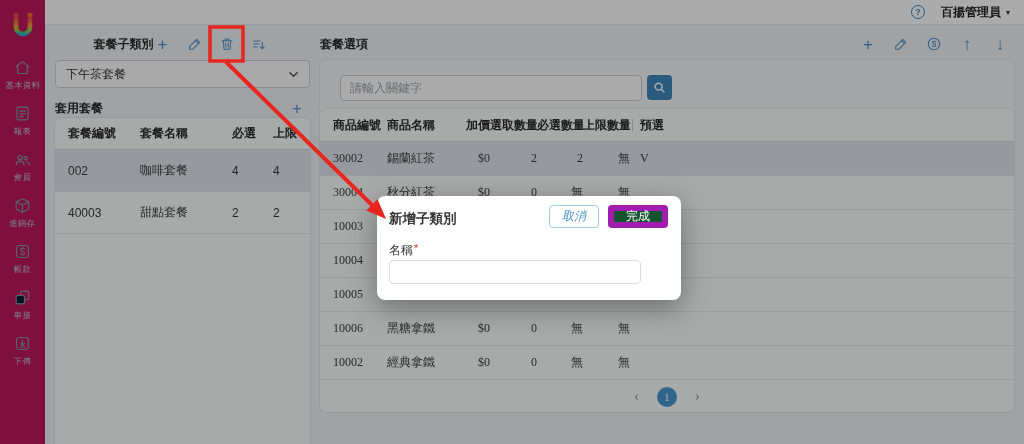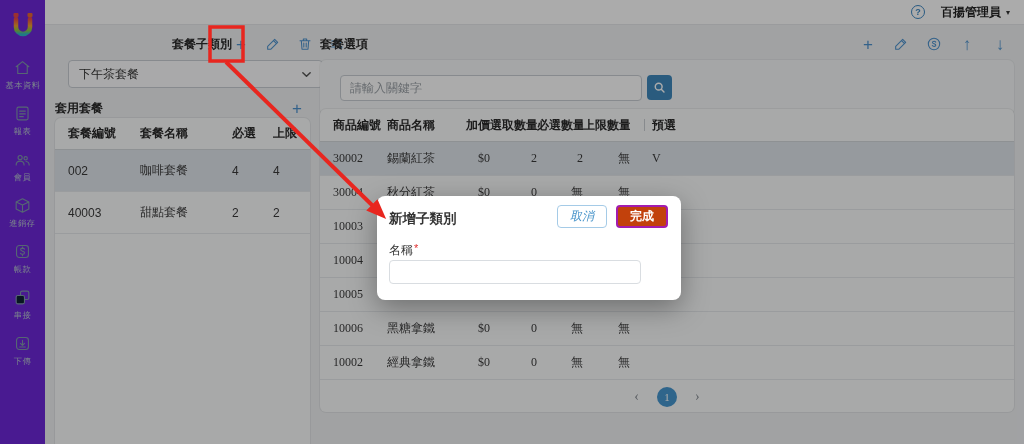--- a/index.html
+++ b/index.html
@@ -1,43 +1,43 @@
 <!DOCTYPE html>
 <html><head>
 <meta charset="utf-8">
 <style>
   * { margin:0; padding:0; box-sizing:border-box; }
   body { font-family:"Liberation Sans","DejaVu Sans",sans-serif; background:#444; }
   .app { position:relative; width:1024px; height:444px; background:#f0f2f4; overflow:hidden; }
 
   
-  .sidebar { position:absolute; left:0; top:0; width:45px; height:444px; background:#6d28d9; z-index:1; }
+  .sidebar { position:absolute; left:0; top:0; width:45px; height:444px; background:#be185d; z-index:1; }
   .logo { display:block; margin:10px auto 0; width:26px; height:30px; }
   .nav { position:absolute; top:56px; left:0; width:45px; display:flex; flex-direction:column; gap:8px; }
   .nav-item { display:flex; flex-direction:column; align-items:center; gap:2px; cursor:pointer; padding:2px 0; }
   .nav-item svg { width:19px; height:19px; stroke:#8099ac; fill:none; stroke-width:1.4; stroke-linecap:round; stroke-linejoin:round; }
   .nav-label { font-size:9px; color:#b7c4d0; letter-spacing:0.5px; white-space:nowrap; transform:scale(0.92); }
 
   
   .topbar { position:absolute; left:45px; top:0; width:979px; height:25px; background:#ffffff; border-bottom:1px solid #e6e8ea; display:flex; align-items:center; justify-content:flex-end; gap:16px; padding-right:14px; z-index:2; }
   .help-badge { width:14px; height:14px; border:1.6px solid #3d87c2; border-radius:50%; color:#3d87c2; font-size:9px; font-weight:bold; display:flex; align-items:center; justify-content:center; cursor:pointer; }
   .account { display:flex; align-items:center; gap:5px; font-size:12px; color:#222; font-weight:600; cursor:pointer; }
   .caret { font-size:8px; color:#333; }
 
   
   .content { position:absolute; left:45px; top:25px; width:979px; height:419px; background:#f0f2f4; z-index:2; }
   .panel-title { font-size:12px; font-weight:bold; color:#2a2a2a; }
   .action-icons { display:flex; align-items:center; gap:14px; }
   .aicon { color:#4e93ce; cursor:pointer; display:flex; align-items:center; justify-content:center; width:18px; height:18px; font-size:17px; font-weight:300; line-height:1; }
   .aicon svg { width:16px; height:16px; stroke:#4e93ce; fill:none; stroke-width:1.6; stroke-linecap:round; stroke-linejoin:round; }
 
   
-  .lp-header { position:absolute; left:10px; top:10px; width:255px; display:flex; align-items:center; justify-content:flex-end;margin-left:40px; }
+  .lp-header { position:absolute; left:10px; top:10px; width:255px; display:flex; align-items:center; justify-content:center; }
   .lp-header .action-icons { padding-right:4px; }
-  .select-box { position:absolute; left:23px; top:35px; width:255px; height:28px; background:#fdfdfe; border:1px solid #c9ced4; border-radius:4px; display:flex; align-items:center; justify-content:space-between; padding:0 10px; font-size:12px; color:#333; cursor:pointer; }
+  .select-box { position:absolute; left:10px; top:35px; width:255px; height:28px; background:#fdfdfe; border:1px solid #c9ced4; border-radius:4px; display:flex; align-items:center; justify-content:space-between; padding:0 10px; font-size:12px; color:#333; cursor:pointer; }
   .select-box svg { width:11px; height:11px; stroke:#555; fill:none; stroke-width:1.6; stroke-linecap:round; stroke-linejoin:round; }
   .lp-sub { position:absolute; left:10px; top:74px; width:255px; display:flex; align-items:center; justify-content:space-between; }
   .lp-sub .aicon { margin-right:4px; }
 
   .card { background:#fbfcfd; border-radius:6px; box-shadow:0 0 0 1px rgba(0,0,0,0.05); }
   .ltable { position:absolute; left:10px; top:93px; width:255px; height:340px; }
   .rtable { position:absolute; left:275px; top:84px; width:694px; height:303px;font-family:Liberation Serif, serif; }
 
   .thead, .trow { display:grid; align-items:center; padding-left:13px; }
   .thead { border-bottom:1px solid #d4d8dc; font-weight:bold; color:#2b2b2b; }
@@ -49,21 +49,21 @@
 
   .ltable .thead { height:32px; }
   .ltable .trow { height:42px; }
   .ltable .thead, .ltable .trow { grid-template-columns:72px 92px 41px 1fr; }
 
   .rtable .thead { height:33px; }
   .rtable .trow { height:34px; }
   .rtable .thead, .rtable .trow { grid-template-columns:54px 56px 47px 47px 46px 47px 1fr; }
   .rtable .tcell:nth-child(3), .rtable .tcell:nth-child(4),
   .rtable .tcell:nth-child(5), .rtable .tcell:nth-child(6) { text-align:right; }
-  .rtable .tcell:nth-child(7) { padding-left:10px;margin-left:12px; }
+  .rtable .tcell:nth-child(7) { padding-left:10px; }
   .rtable .thead .tcell:nth-child(7)::before { left:2px; }
 
   
   .rp-header { position:absolute; left:275px; top:10px; width:694px; display:flex; align-items:center; justify-content:space-between; }
   .rp-header .action-icons { padding-right:5px; gap:15px; }
   .search-card { position:absolute; left:275px; top:35px; width:694px; height:55px; background:#f6f8f9; border-radius:6px; box-shadow:0 0 0 1px rgba(0,0,0,0.04); display:flex; align-items:center; padding-left:20px; }
   .search-input { width:302px; height:25px; border:1px solid #c9ced4; border-radius:4px; background:#fff; font-size:12px; color:#333; padding:12px 9px; outline:none; font-family:inherit; }
   .search-input::placeholder { color:#9aa0a6; }
   .search-btn { width:25px; height:25px; margin-left:5px; background:#3f88bd; border:none; border-radius:4px; cursor:pointer; display:flex; align-items:center; justify-content:center; }
   .search-btn svg { width:13px; height:13px; stroke:#fff; fill:none; stroke-width:1.8; stroke-linecap:round; }
@@ -75,21 +75,21 @@
 
   
   .dim { position:absolute; inset:0; background:rgba(0,0,0,0.33); z-index:40; }
 
   
   .modal { position:absolute; left:377px; top:196px; width:304px; height:104px; background:#fff; border-radius:8px; box-shadow:0 8px 28px rgba(0,0,0,0.35); z-index:50; }
   .modal-title { position:absolute; left:12px; top:14px; font-size:13.5px; color:#333; font-weight:600; }
   .modal-btns { position:absolute; right:13px; top:9px; display:flex; gap:9px; }
   .btn { height:23px; padding:0 12px; border-radius:4px; font-size:12px; font-family:inherit; cursor:pointer; display:flex; align-items:center; }
   .btn-cancel { background:#fff; border:1px solid #a5cbe7; color:#4793c9;font-style:italic; }
-  .btn-confirm { background:#c2410c; border:2px solid #a21caf; color:#fff;font-weight:bold; }
+  .btn-confirm { background:#14532d; border:6px solid #a21caf; color:#fff; }
   .modal-label { position:absolute; left:12px; top:46px; font-size:12px; color:#333; }
   .req { color:#e03131; font-size:11px; vertical-align:top; margin-left:1px; }
   .modal-input { position:absolute; left:12px; top:64px; width:252px; height:24px; border:1px solid #d9dde1; border-radius:4px; font-size:12px; padding:0 8px; outline:none; font-family:inherit; }
 
   
   .annot { position:absolute; inset:0; z-index:60; pointer-events:none; }
 </style>
 </head>
 <body>
 

